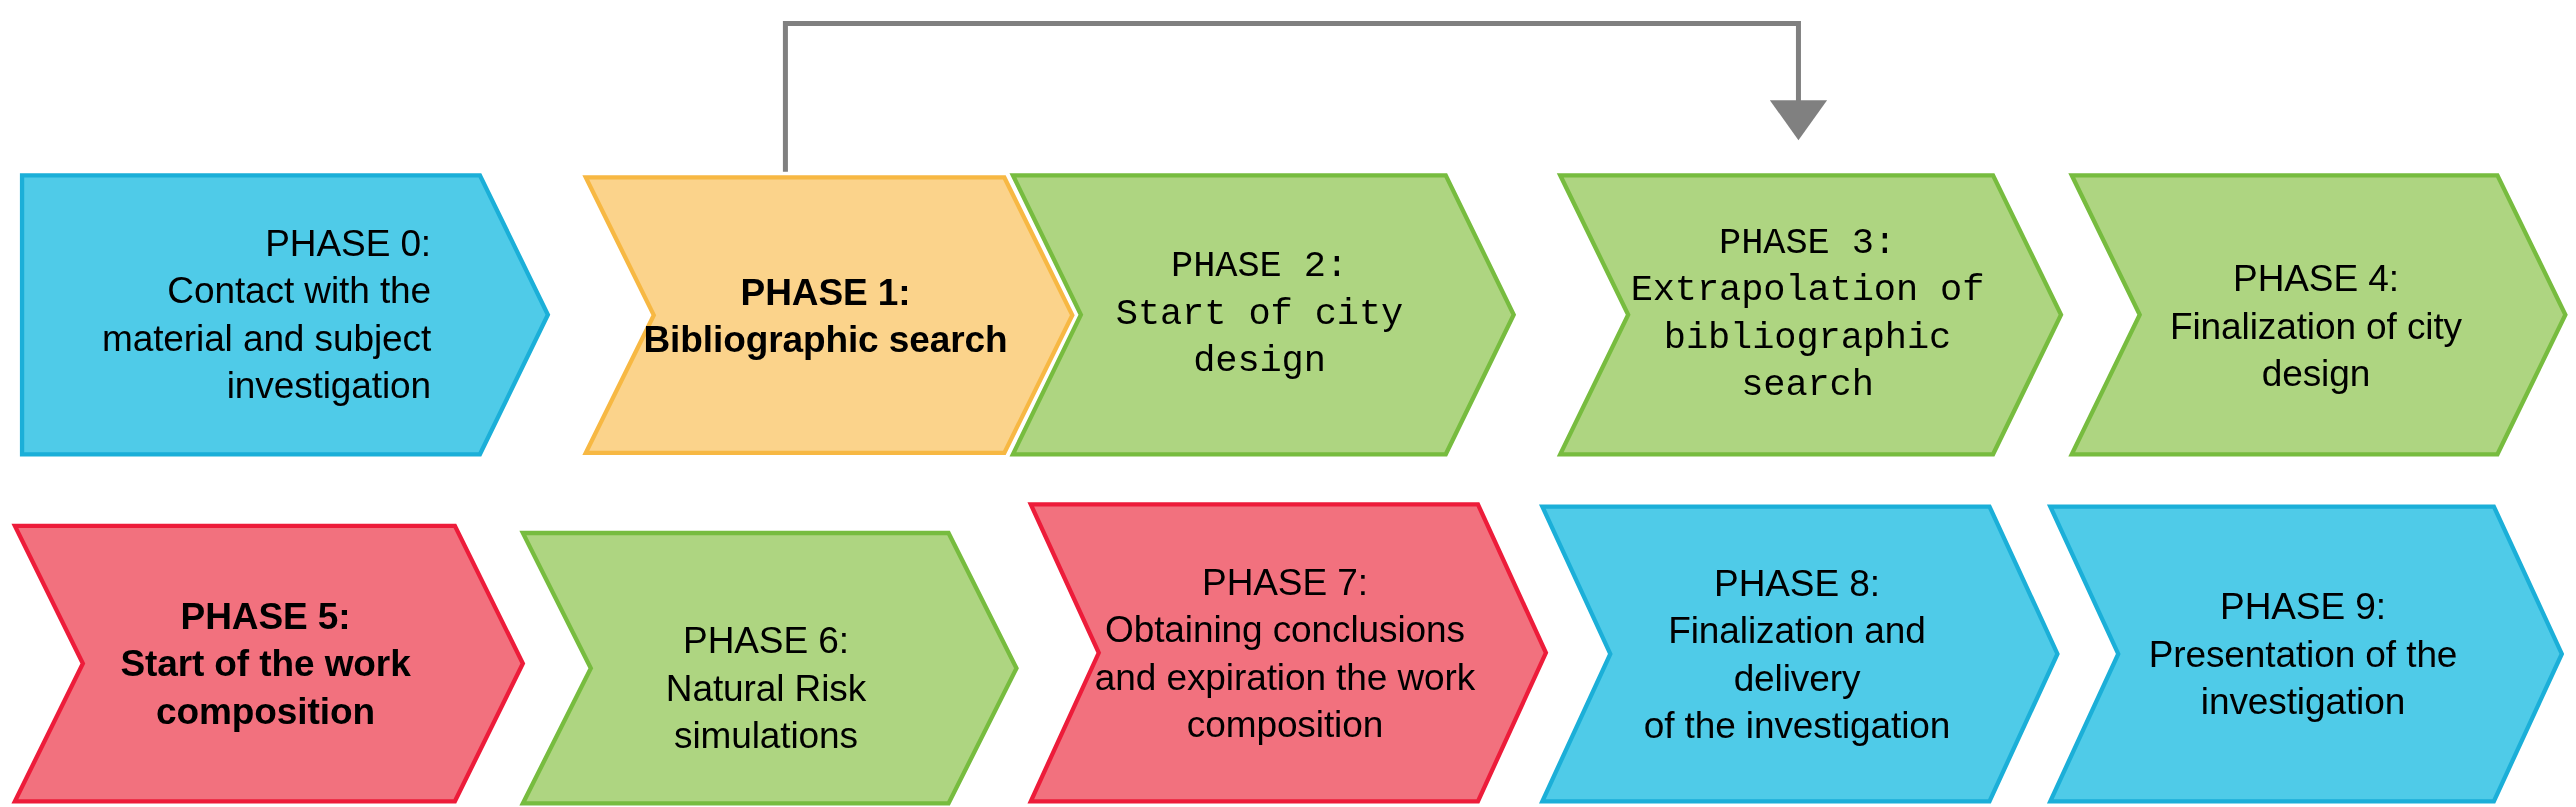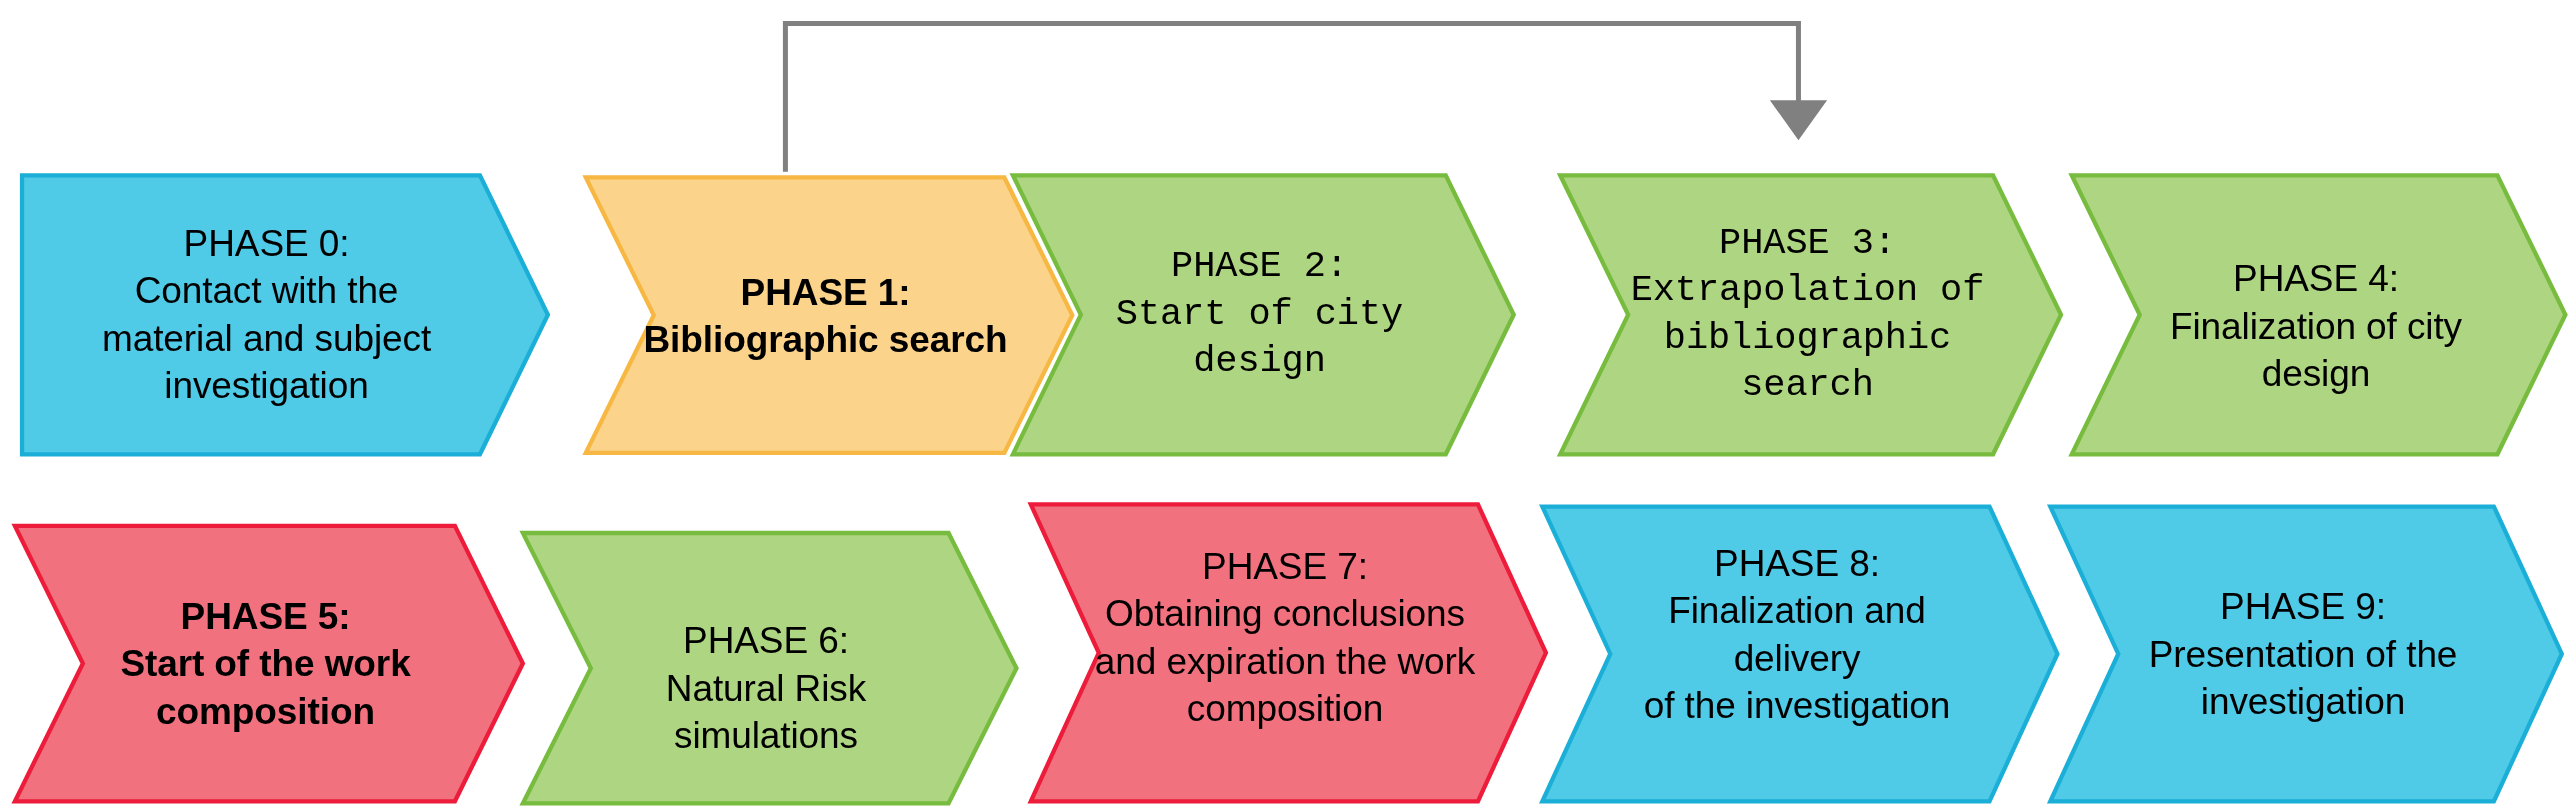--- a/index.html
+++ b/index.html
@@ -61,45 +61,45 @@
         <polygon points="2865,708 3485,708 3580,914 3485,1120 2865,1120 2960,914" fill="#4FCBE8" stroke="#1BAFD8" stroke-width="6" stroke-linejoin="miter"></polygon>
       </g>
 
     <g id="connector-layer">
       <path id="connector-path" fill="none" stroke="#808080" stroke-width="7" stroke-linejoin="miter" d="M 1097 240 L 1097 33 L 2513 33 L 2513 148"></path>
       <polygon id="connector-head" fill="#808080" stroke="none" points="2473,140 2553,140 2513,196"></polygon>
     </g>
   </svg>
 
   <div id="labels-layer">
-      <div class="chev-label" style="left: 29px; top: 175px; width: 475px; height: 279px;">PHASE 0:
+      <div class="chev-label" style="left: 29px; top: 175px; width: 475px; height: 279px; text-align: right;">PHASE 0:
 Contact with the
 material and subject
 investigation</div>
       <div class="chev-label" style="left: 623px; top: 178px; width: 405px; height: 276px; font-weight: bold;">PHASE 1:
 Bibliographic search</div>
       <div class="chev-label" style="left: 1050px; top: 175px; width: 419px; height: 279px; font-family: Liberation Mono, monospace;">PHASE 2:
 Start of city design</div>
       <div class="chev-label" style="left: 1598px; top: 175px; width: 419px; height: 279px; font-family: Liberation Mono, monospace;">PHASE 3:
 Extrapolation of
 bibliographic search</div>
       <div class="chev-label" style="left: 2110px; top: 187px; width: 412px; height: 279px;">PHASE 4:
 Finalization of city
 design</div>
       <div class="chev-label" style="left: 52px; top: 526px; width: 427px; height: 276px; font-weight: bold;">PHASE 5:
 Start of the work
 composition</div>
       <div class="chev-label" style="left: 560px; top: 553px; width: 412px; height: 271px;">PHASE 6:
 Natural Risk
 simulations</div>
-      <div class="chev-label" style="left: 1068px; top: 489px; width: 434px; height: 297px; text-align: center;">PHASE 7:
+      <div class="chev-label" style="left: 1068px; top: 505px; width: 434px; height: 297px; text-align: center;">PHASE 7:
 Obtaining conclusions
 and expiration the work
 composition</div>
-      <div class="chev-label" style="left: 1580px; top: 487px; width: 434px; height: 295px;">PHASE 8:
+      <div class="chev-label" style="left: 1580px; top: 507px; width: 434px; height: 295px;">PHASE 8:
 Finalization and
 delivery
 of the investigation</div>
       <div class="chev-label" style="left: 2088px; top: 507px; width: 430px; height: 295px;">PHASE 9:
 Presentation of the
 investigation</div>
     </div>
 
 </div>
 

